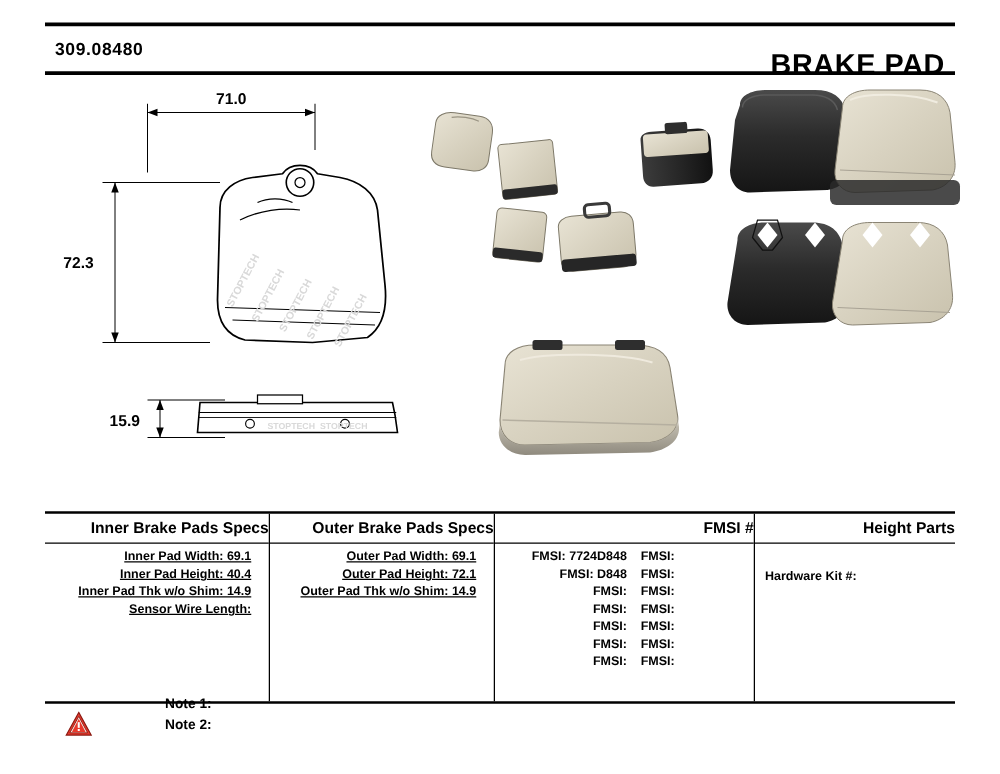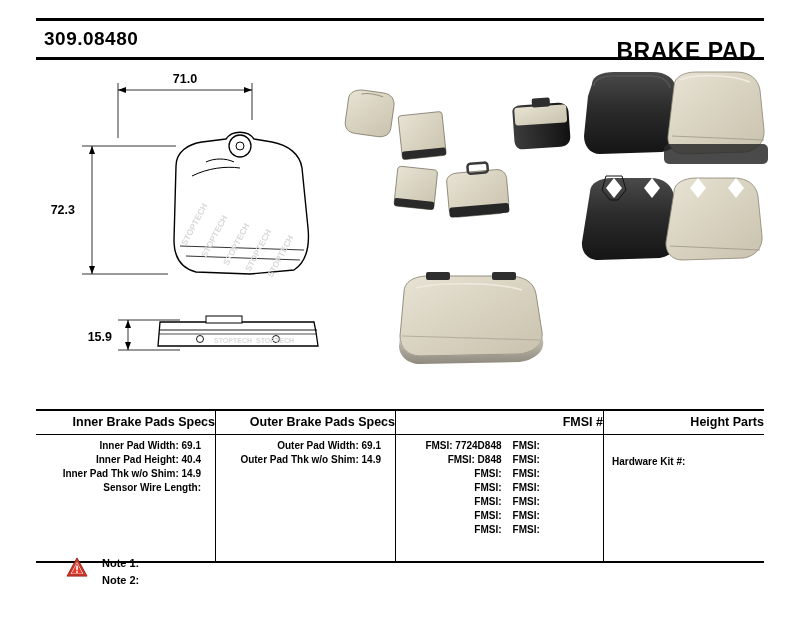--- a/index.html
+++ b/index.html
@@ -23,21 +23,21 @@
     top: 18px;
     width: 728px;
     height: 36px;
     border-top: 3px solid #000;
     border-bottom: 3px solid #000;
     display: flex;
     align-items: center;
     justify-content: space-between;
   }
   .part-number {
-    font-size: 19px;
+    font-size: 14px;
     font-weight: bold;
     letter-spacing: 0.5px;
     padding-left: 8px;
   }
   .product-type {
     font-size: 23px;
     font-weight: bold;
     letter-spacing: 0.5px;
     padding-right: 8px;
     margin-top: 24px;
@@ -81,20 +81,21 @@
   }
   .col-body {
     padding: 4px 0 10px 0;
     min-height: 112px;
   }
   .spec-row {
     font-size: 10px;
     font-weight: bold;
     line-height: 14px;
     white-space: nowrap;
+    text-decoration: underline;
   }
   .col-inner .spec-row,
   .col-outer .spec-row {
     text-align: right;
     padding-right: 14px;
   }
   .fmsi-row {
     display: flex;
     font-size: 10px;
     font-weight: bold;
@@ -115,24 +116,25 @@
     font-weight: bold;
     line-height: 14px;
     padding-left: 8px;
     text-align: left;
     margin-top: 16px;
   }
 
   
   .notes {
     position: absolute;
-    left: 66px;
+    left: 52px;
     top: 555px;
     display: flex;
-    align-items: flex-start;
+    align-items: flex-end;
+    gap: 44px;
   }
   .warn-icon { width: 22px; height: 20px; margin-top: 2px; }
   .notes-text { margin-left: 14px; }
   .note-line {
     font-size: 11px;
     font-weight: bold;
     line-height: 17px;
   }
 </style>
 </head>
@@ -318,20 +320,21 @@
       <div class="spec-row">Inner Pad Height: 40.4</div>
       <div class="spec-row">Inner Pad Thk w/o Shim: 14.9</div>
       <div class="spec-row">Sensor Wire Length:</div>
     </div>
   </div>
 
   <div class="spec-col col-outer">
     <div class="col-head">Outer Brake Pads Specs</div>
     <div class="col-body">
       <div class="spec-row">Outer Pad Width: 69.1</div>
+      <div class="spec-row">Outer Pad Height: 72.1</div>
       <div class="spec-row">Outer Pad Thk w/o Shim: 14.9</div>
     </div>
   </div>
 
   <div class="spec-col col-fmsi">
     <div class="col-head">FMSI #</div>
     <div class="col-body">
       <div class="fmsi-row">
         <span class="fmsi-left">FMSI:  7724D848</span>
         <span class="fmsi-right">FMSI:</span>

